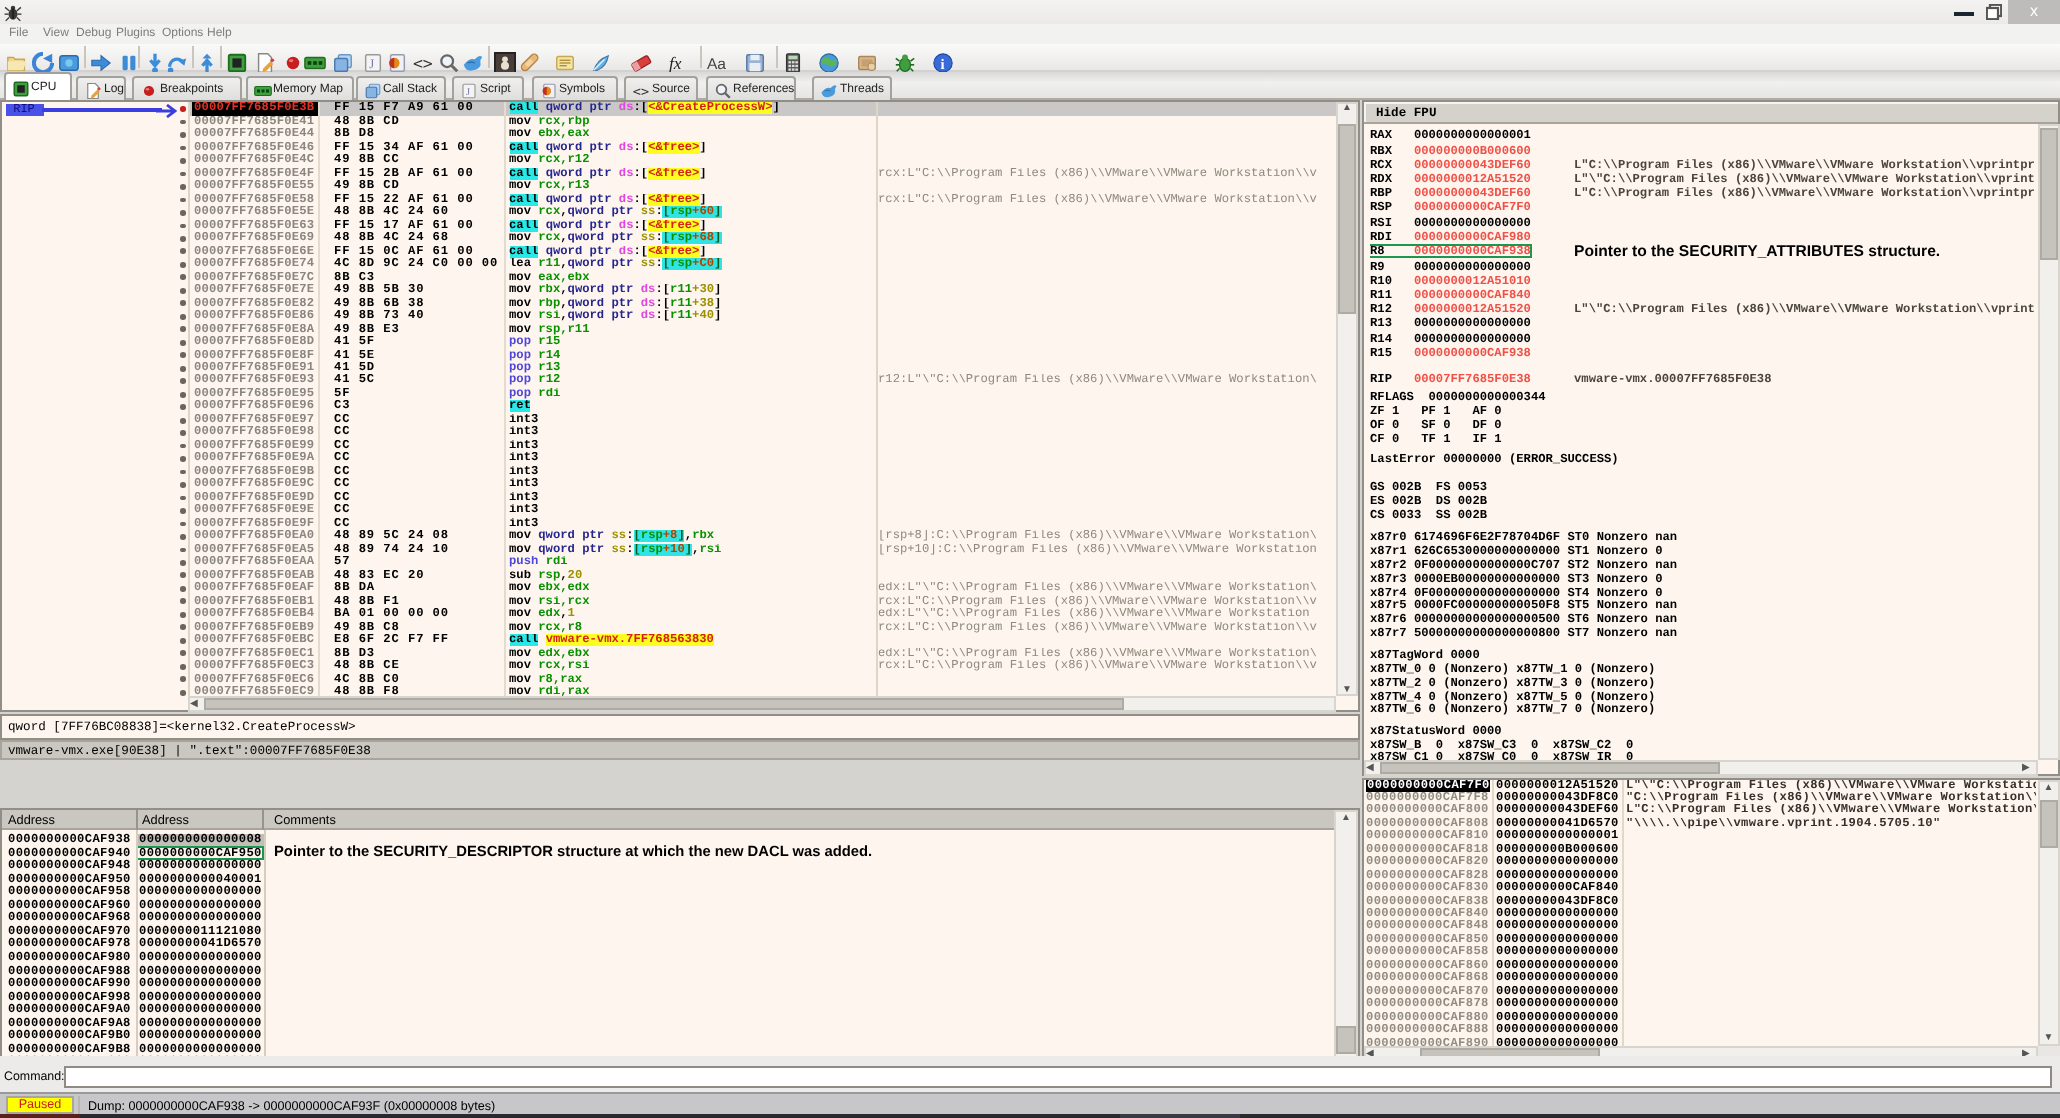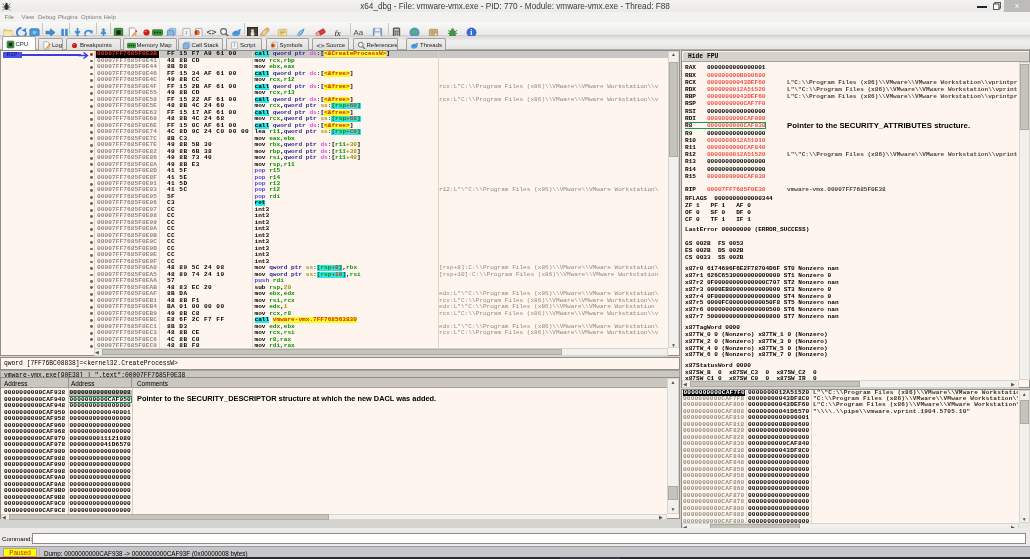--- a/index.html
+++ b/index.html
@@ -52,21 +52,20 @@
           <g stroke="#3a3a3a" stroke-width="1.2" fill="none">
             <line x1="4.5" y1="6" x2="1" y2="3"></line>
             <line x1="11.5" y1="6" x2="15" y2="3"></line>
             <line x1="4" y1="9" x2="0.5" y2="9"></line>
             <line x1="12" y1="9" x2="15.5" y2="9"></line>
             <line x1="4.5" y1="12" x2="1.5" y2="15"></line>
             <line x1="11.5" y1="12" x2="14.5" y2="15"></line>
           </g>
         </g>
       </svg>
-<div class="abs" style="left:340px;top:2px;width:350px;text-align:center;white-space:nowrap;font-size:8.2px;color:#3a3a3a;">x64_dbg - File: vmware-vmx.exe - PID: 770 - Module: vmware-vmx.exe - Thread: F88</div>
 <div class="abs" style="left:977px;top:6px;width:10px;height:2px;background:#1c2633;"></div>
 <svg class="abs" style="left:993px;top:2px" width="8" height="8" viewBox="0 0 10 10">
         <rect x="2.5" y="0.5" width="7" height="7" fill="#fff" stroke="#555" stroke-width="1.4"></rect>
         <rect x="0.5" y="2.5" width="7" height="7" fill="#fff" stroke="#555" stroke-width="1.4"></rect>
       </svg>
 <div class="abs" style="left:1004px;top:0;width:26px;height:12px;background:#bdbcbb;color:#fff;font-size:8px;text-align:center;line-height:11px;">x</div>
 </div>
 <div class="abs" id="menubar">
       <span class="abs" style="left:4.5px;top:1.5px;">File</span>
       <span class="abs" style="left:21.5px;top:1.5px;">View</span>
@@ -369,21 +368,21 @@
       <div class="sbtrack" style="left:667px;top:0;width:11px;height:297px;"></div>
       <div class="sbarr" style="left:667px;top:0;width:11px;">▲</div>
       <div class="sbarr" style="left:667px;top:291px;width:11px;">▼</div>
       <div class="sbthumb" style="left:668px;top:11px;width:9px;height:95px;"></div>
       <div class="sbtrack" style="left:93px;top:297px;width:574px;height:8px;"></div>
       <div class="sbarr" style="left:94px;top:298px;">◀</div>
       <div class="sbthumb" style="left:101px;top:298px;width:460px;height:6px;"></div>
     </div>
 <div class="abs panel mono" style="left:0;top:356.5px;width:680px;height:13px;font-size:6.3px;line-height:11px;color:#000;"><span style="margin-left:3px;">qword [7FF76BC08838]=&lt;kernel32.CreateProcessW&gt;</span></div>
 <div class="abs mono" style="left:0;top:369.5px;width:680px;height:10px;background:#cac7c1;border:1px solid #a8a49c;font-size:6.3px;line-height:9px;color:#000;"><span style="margin-left:3px;">vmware-vmx.exe[90E38] | ".text":00007FF7685F0E38</span></div>
-<div class="abs panel" id="dump" style="left:0;top:377px;width:680px;height:141.5px;">
+<div class="abs panel" id="dump" style="left:0;top:404px;width:680px;height:141.5px;">
       <div class="abs" style="left:0;top:0;width:678px;height:10px;background:#cac7c1;border-bottom:1px solid #a8a49c;font-size:6.4px;color:#000;">
         <span class="abs" style="left:3px;top:1.5px;">Address</span>
         <span class="abs" style="left:70px;top:1.5px;">Address</span>
         <span class="abs" style="left:136px;top:1.5px;">Comments</span>
         <span class="abs" style="left:67px;top:0;width:1px;height:10px;background:#989488;"></span>
         <span class="abs" style="left:130px;top:0;width:1px;height:10px;background:#989488;"></span>
       </div>
       <div class="qrow mono" style="left:0;top:12.00px;width:678px;height:6.55px;"><span class="abs" style="left:3px;top:0;">0000000000CAF938</span><span class="abs" style="left:67px;top:0;width:63.5px;height:6.55px;background:#c2bfb9;"></span><span class="abs" style="left:68.5px;top:0;">0000000000000008</span></div>
       <div class="qrow mono" style="left:0;top:18.55px;width:678px;height:6.55px;"><span class="abs" style="left:3px;top:0;">0000000000CAF940</span><span class="abs" style="left:68.5px;top:0;">0000000000CAF950</span><span class="abs" style="left:66.5px;top:-0.7px;width:64.5px;height:7.4px;border:1.2px solid #1a9850;"></span><span class="abs" style="left:136px;top:-0.5px;font-family:'Liberation Sans',sans-serif;font-weight:bold;font-size:7.4px;letter-spacing:0;color:#000;">Pointer to the SECURITY_DESCRIPTOR structure at which the new DACL was added.</span></div>
       <div class="qrow mono" style="left:0;top:25.10px;width:678px;height:6.55px;"><span class="abs" style="left:3px;top:0;">0000000000CAF948</span><span class="abs" style="left:68.5px;top:0;">0000000000000000</span></div>

